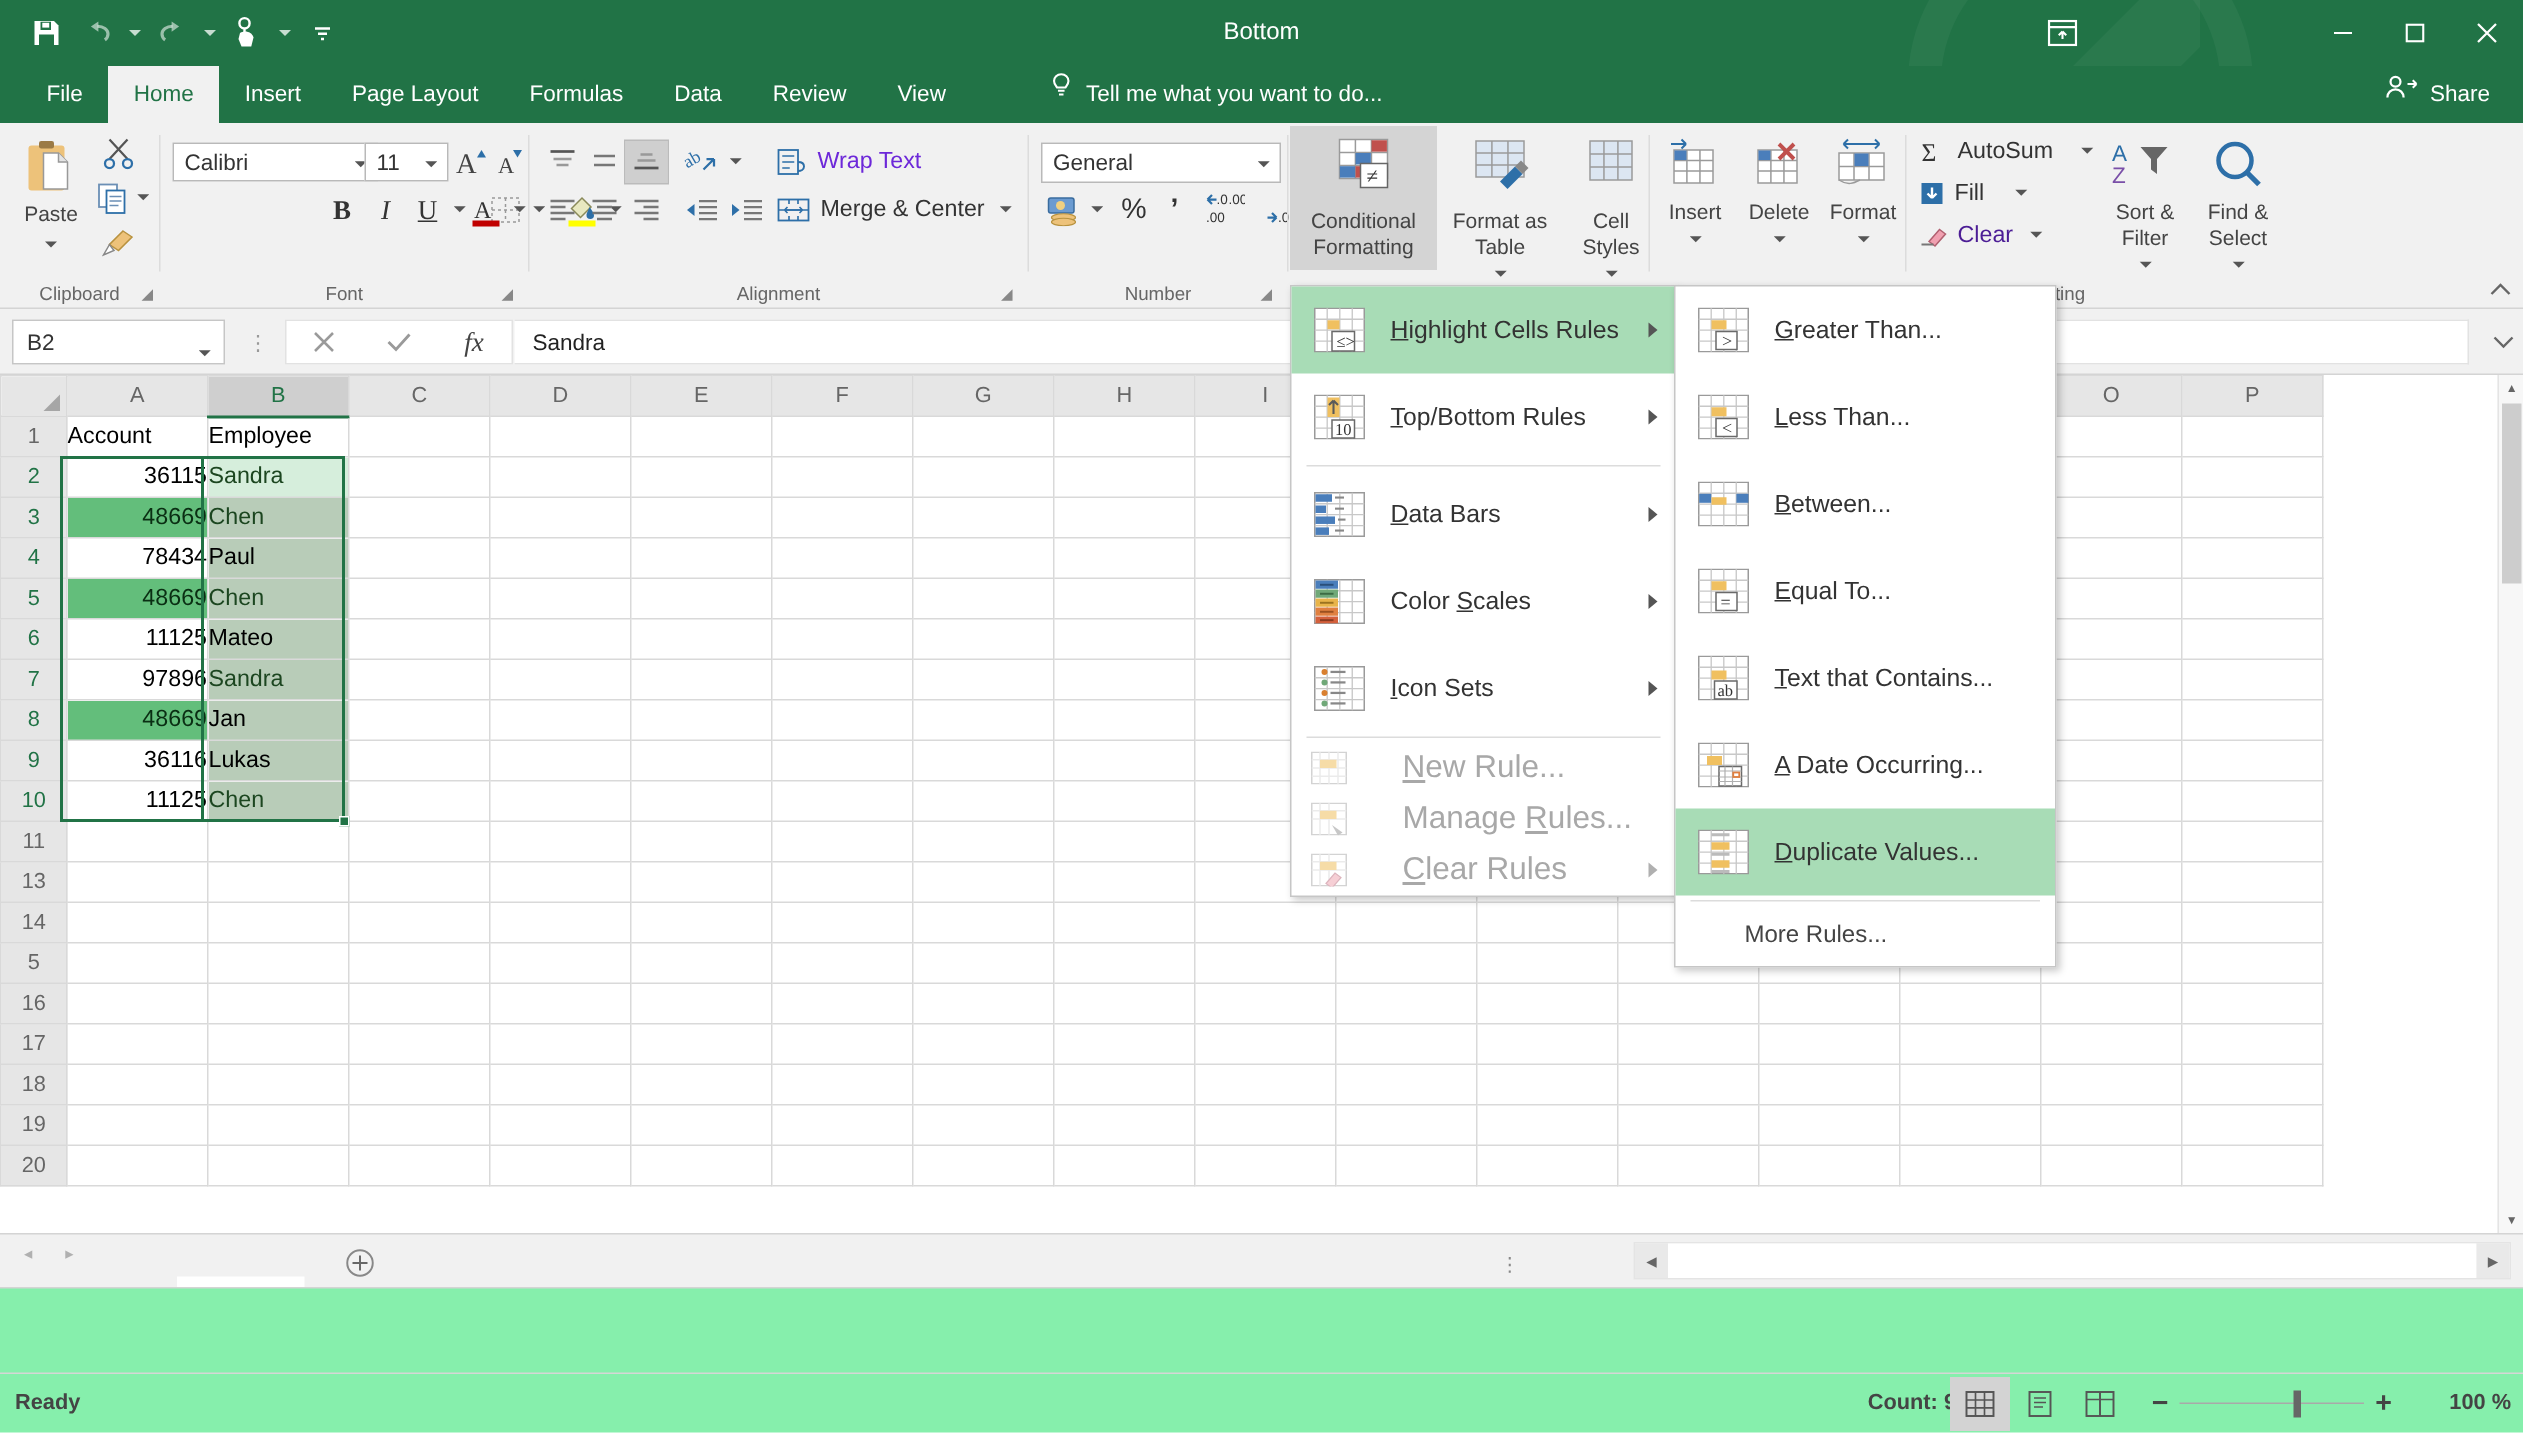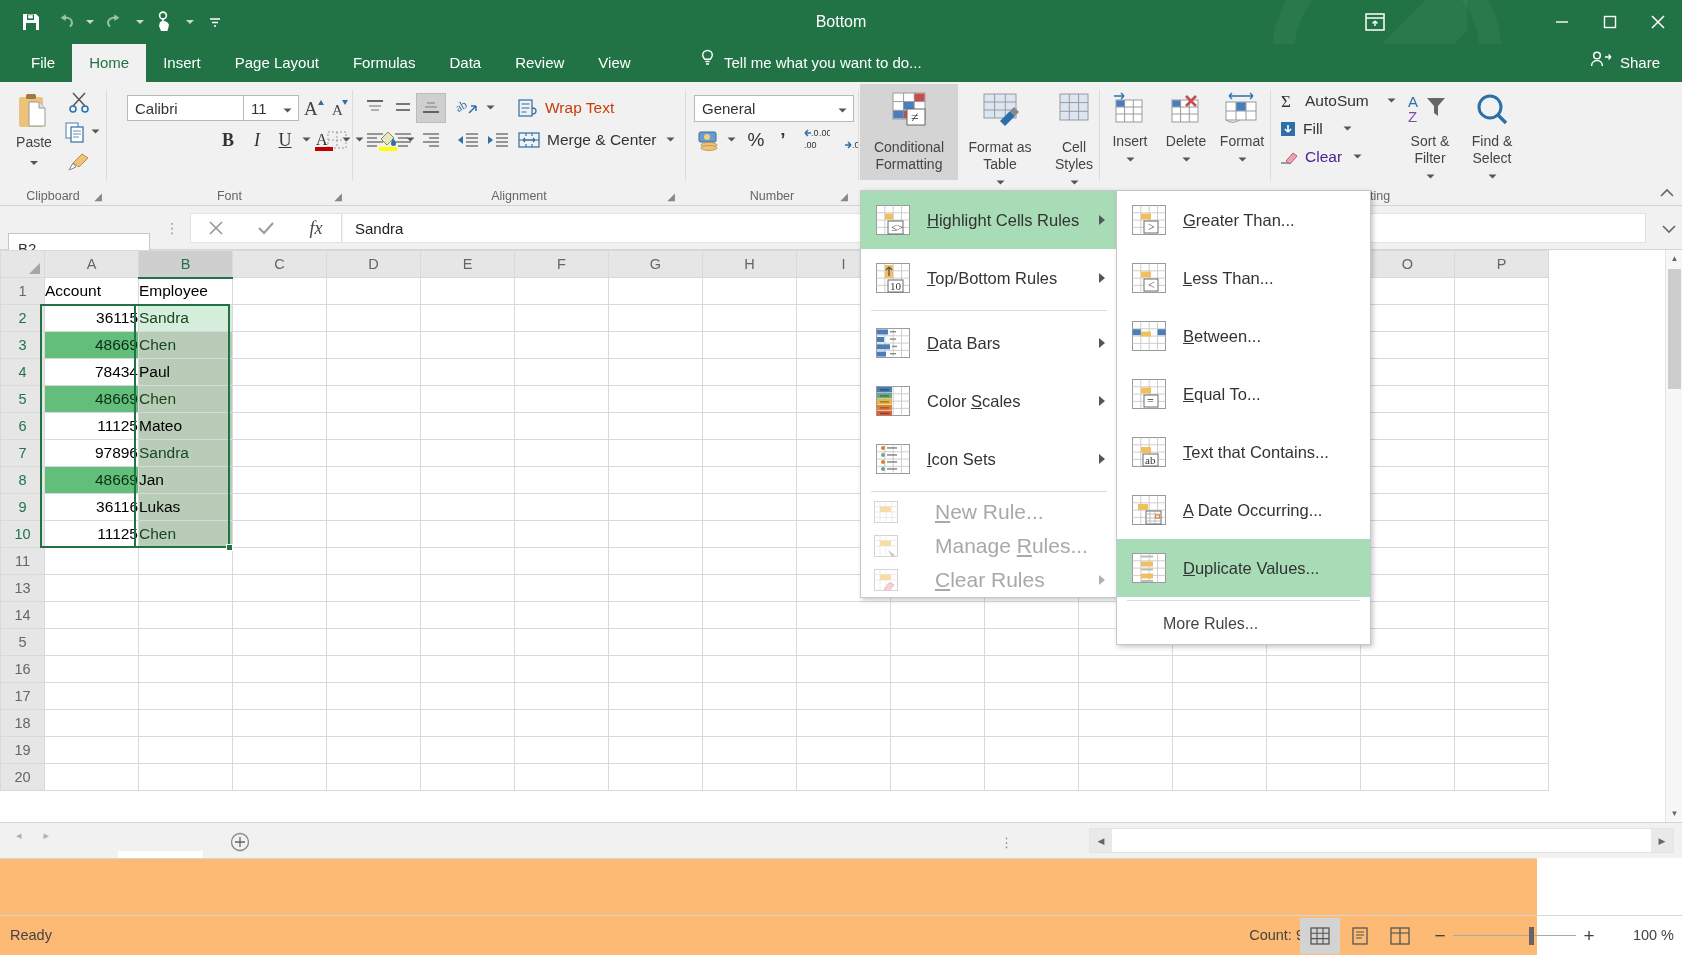--- a/index.html
+++ b/index.html
@@ -64,21 +64,21 @@
 
   .combo{ position:absolute; background:#fff; border:1px solid #b9b9b9; display:flex;
      align-items:center; font-size:15px; color:#333; padding-left:7px; cursor:text;}
   .combo .cb-caret{ position:absolute; right:6px; }
 
   
   .fbar{ position:absolute; left:0; top:206px; width:1682px; height:44px; background:#f1f1f1;
      border-bottom:1px solid #d4d4d4; }
   .namebox{ position:absolute; left:8px; top:7px; width:142px; height:30px; background:#fff;
      border:1px solid #c6c6c6; display:flex;align-items:center; padding-left:9px; font-size:15px;
-     color:#333; cursor:text;margin-top:20px;}
+     color:#333; cursor:text;}
   .nb-caret{ position:absolute; right:8px; top:12px;}
   .fb-grip{ position:absolute; left:165px; top:14px; color:#999; font-size:14px; letter-spacing:0; }
   .fb-btns{ position:absolute; left:190px; top:7px; height:30px; width:152px; background:#fff;
      border:1px solid #e2e2e2; display:flex; align-items:center;}
   .fb-btn{ width:50px; height:28px; display:flex;align-items:center;justify-content:center;cursor:pointer;}
   .fb-input{ position:absolute; left:343px; top:7px; right:36px; height:30px; background:#fff;
      border:1px solid #e2e2e2; border-left:none; display:flex; align-items:center; padding-left:12px;
      font-size:15px; color:#222; cursor:text;}
   .fb-expand{ position:absolute; right:6px; top:14px; cursor:pointer;}
 
@@ -123,22 +123,22 @@
   .addsheet{ position:absolute; left:228px; top:7px; width:24px;height:24px; cursor:pointer;
      display:flex;align-items:center;justify-content:center;}
   .hsb{ position:absolute; right:8px; top:5px; width:585px; height:25px; background:#f7f7f7;
      border:1px solid #e4e4e4; display:flex; align-items:center;}
   .hsb-l,.hsb-r{ width:22px;height:23px; display:flex;align-items:center;justify-content:center;
      background:#e9e9e9; cursor:pointer; color:#666; font-size:9px;}
   .hsb-track{ flex:1; height:23px; background:#fff;}
   .tabdots{ position:absolute; left:1000px; top:12px; color:#888; font-size:13px; letter-spacing:1px;}
 
   
-  .statusbar{ position:absolute; left:0; top:858px; width:1537px; height:97px; background:#fdba74;
-     border-top:1px solid #d4d4d4;}
+  .statusbar{ position:absolute; left:0; top:858px; width:1682px; height:97px; background:#86efac;
+     border-top:1px solid #d4d4d4;font-weight:bold;}
   .sb-inner{ position:absolute; left:0; bottom:0; width:1682px; height:40px;
      border-top:1px solid #d6d6d6; }
   .sb-ready{ position:absolute; left:10px; top:11px; font-size:14.5px; color:#444;}
   .sb-count{ position:absolute; right:378px; top:11px; font-size:14.5px; color:#444;}
   .viewbtns{ position:absolute; right:262px; top:2px; display:flex; gap:0;}
   .vbtn{ width:40px;height:36px; display:flex;align-items:center;justify-content:center;cursor:pointer;}
   .vbtn.on{ background:#d3d3d3;}
   .zoomctl{ position:absolute; right:80px; top:3px; width:175px; height:34px;
      display:flex; align-items:center; gap:0;}
   .zminus,.zplus{ width:26px;height:34px; display:flex;align-items:center;justify-content:center;
@@ -318,21 +318,21 @@
           <path d="M15 3l6 4-9 9-6-4z" fill="#edc27a" stroke="#b8923f" stroke-width="1"></path>
           <path d="M6 12l-4 7 7-3z" fill="#fff" stroke="#888" stroke-width="1"></path>
         </svg>
     </div>
     <div class="rglabel">Clipboard</div>
     <div class="dlg btn" style="right:4px;">◢</div>
   </div>
   <div class="rgsep" style="left:106px;"></div>
 
   <div class="rgroup" style="left:107px;width:245px;">
-    <div class="combo" style="left:20px;top:13px;width:137px;height:26px;">
+    <div class="combo" style="left:8px;top:13px;width:137px;height:26px;">
       <span>Calibri</span>
       <span class="cb-caret">
         <svg width="9" height="6" viewBox="0 0 9 6">
             <path d="M.5.5l4 4 4-4z" fill="#555"></path>
           </svg></span>
     </div>
     <div class="combo" style="left:136px;top:13px;width:56px;height:26px;">
       <span>11</span>
       <span class="cb-caret">
         <svg width="9" height="6" viewBox="0 0 9 6">
@@ -427,21 +427,21 @@
       <svg width="24" height="22" viewBox="0 0 24 22">
           <text x="1" y="13" font-family="Liberation Serif,serif" font-size="12" fill="#2d6fa8" transform="rotate(-30 6 12)">ab</text>
           <path d="M13 16l7-7m0 0h-5m5 0v5" stroke="#2d6fa8" stroke-width="1.5" fill="none"></path>
         </svg>
       </div>
     <div class="smbtn btn" style="left:130px;top:12px;width:14px;height:28px;">
       <svg width="9" height="6" viewBox="0 0 9 6">
           <path d="M.5.5l4 4 4-4z" fill="#555"></path>
         </svg>
       </div>
-    <div class="smbtn btn" style="left:160px;top:12px;width:132px;height:28px;justify-content:flex-start;gap:7px;padding-left:5px;font-size:15.5px;color:#c2410c;">
+    <div class="smbtn btn" style="left:160px;top:12px;width:132px;height:28px;justify-content:flex-start;gap:7px;padding-left:5px;font-size:15.5px;color:#6d28d9;">
       <svg width="20" height="20" viewBox="0 0 20 20">
           <rect x="1" y="2" width="13" height="16" fill="none" stroke="#2d6fa8" stroke-width="1.2"></rect>
           <path d="M3.5 6h8M3.5 10h8M3.5 14h5" stroke="#2d6fa8" stroke-width="1.1"></path>
           <path d="M14 10c3 0 4 1 4 3s-2 3-4 3" stroke="#2d6fa8" stroke-width="1.3" fill="none"></path>
         </svg>
       <span>Wrap Text</span>
     </div>
     <div class="smbtn btn" style="left:8px;top:44px;width:28px;height:28px;">
       <svg width="22" height="20" viewBox="0 0 22 20">
           <path d="M3 4h16M3 8h10M3 12h16M3 16h10" stroke="#777" stroke-width="1.6"></path>

